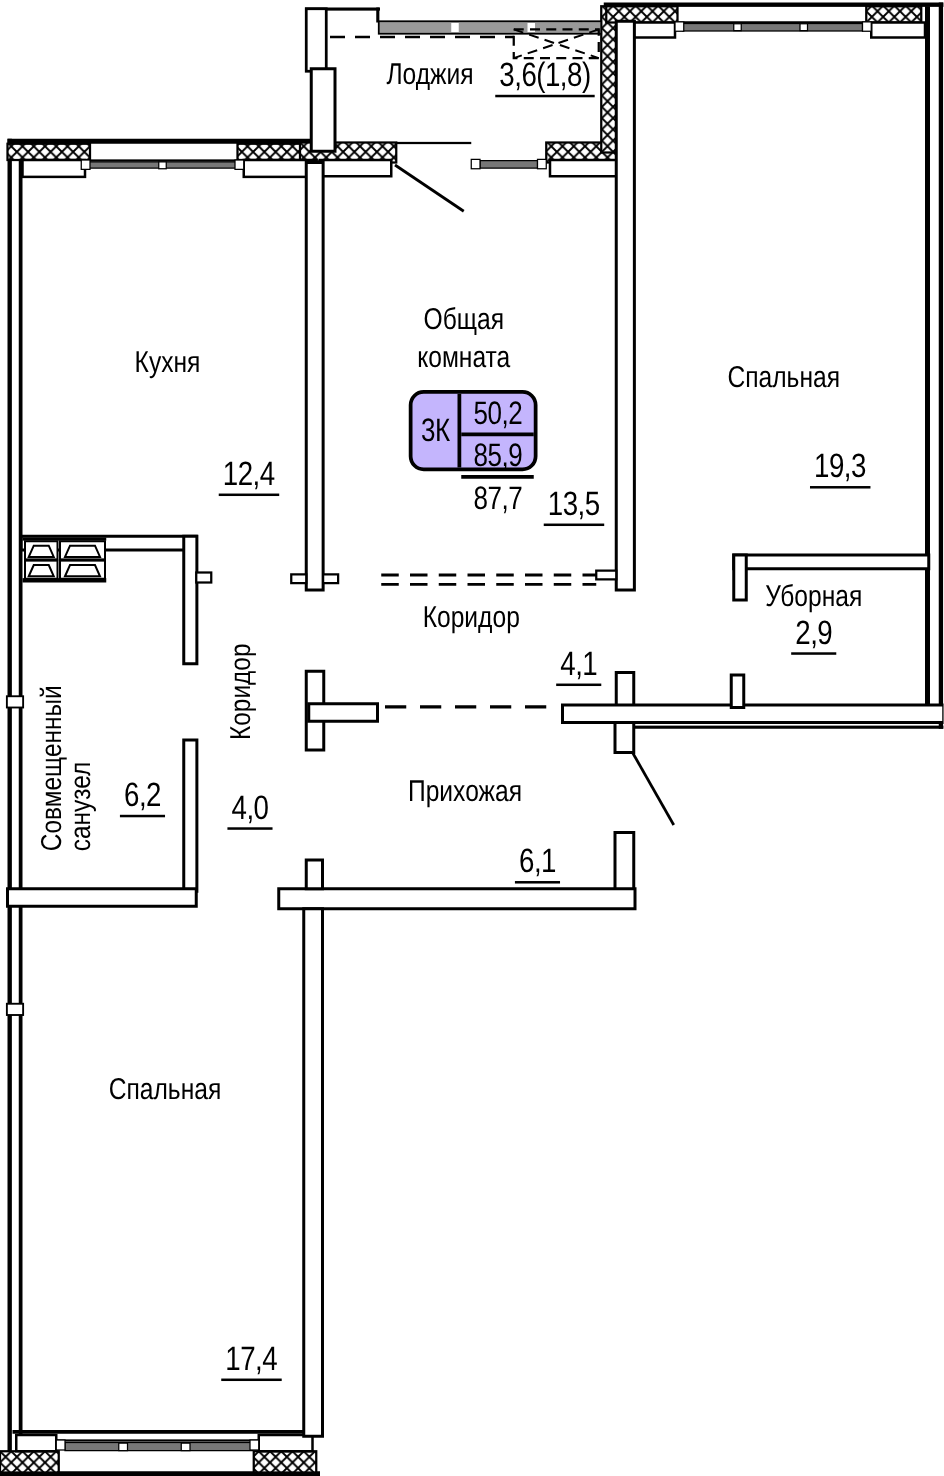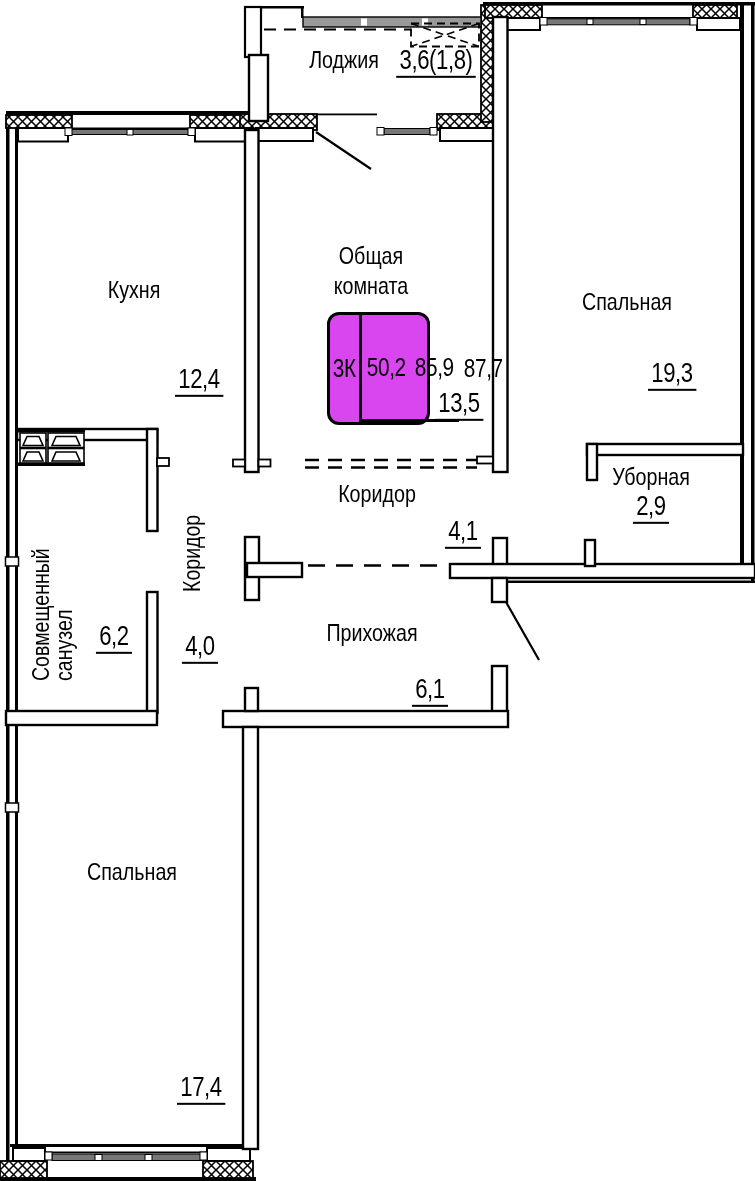--- a/index.html
+++ b/index.html
@@ -5,24 +5,24 @@
   html,body{margin:0;padding:0;background:#fff;}
   #plan{position:relative;width:755px;height:1181px;background:#fff;overflow:hidden;
         font-family:"Liberation Sans",sans-serif;color:#000;text-decoration:underline;}
   #plan svg{position:absolute;left:0;top:0;}
   .label{position:absolute;white-space:nowrap;font-size:24px;line-height:1.05;
          transform:translate(-50%,-50%) scaleX(0.82);color:#000;}
   .num{font-size:27px;letter-spacing:-0.5px;border-bottom:2.2px solid #000;padding:0 4px 2px;}
   .vlabel{position:absolute;white-space:nowrap;font-size:23px;line-height:23px;
           transform-origin:0 0;transform:rotate(-90deg) scaleX(0.85);}
   .vlabel span{display:block;}
-  .stamp{position:absolute;left:327px;top:312px;width:103px;height:113px;border:3px solid #000;
-         border-radius:12px;display:flex;background:#d946ef;box-sizing:border-box;}
+  .stamp{position:absolute;left:327px;top:312px;width:103px;height:65px;border:3px solid #000;
+         border-radius:12px;display:flex;background:#c4b5fd;box-sizing:border-box;}
   .stamp-left{width:36px;border-right:3px solid #000;display:flex;align-items:center;justify-content:center;}
-  .stamp-right{flex:1;display:flex;flex-direction:row;text-align:center;}
+  .stamp-right{flex:1;display:flex;flex-direction:column;text-align:center;}
   .stamp-cell{flex:1;display:flex;align-items:center;justify-content:center;border-bottom:3px solid #000;}
   .stamp-cell:last-child{border-bottom:none;}
   .sx{display:inline-block;font-size:26px;transform:scaleX(0.8);letter-spacing:-0.5px;}
 </style>
 </head>
 <body>
 
 <div id="plan">
 
 <svg width="755" height="1181" viewBox="0 0 755 1181">

